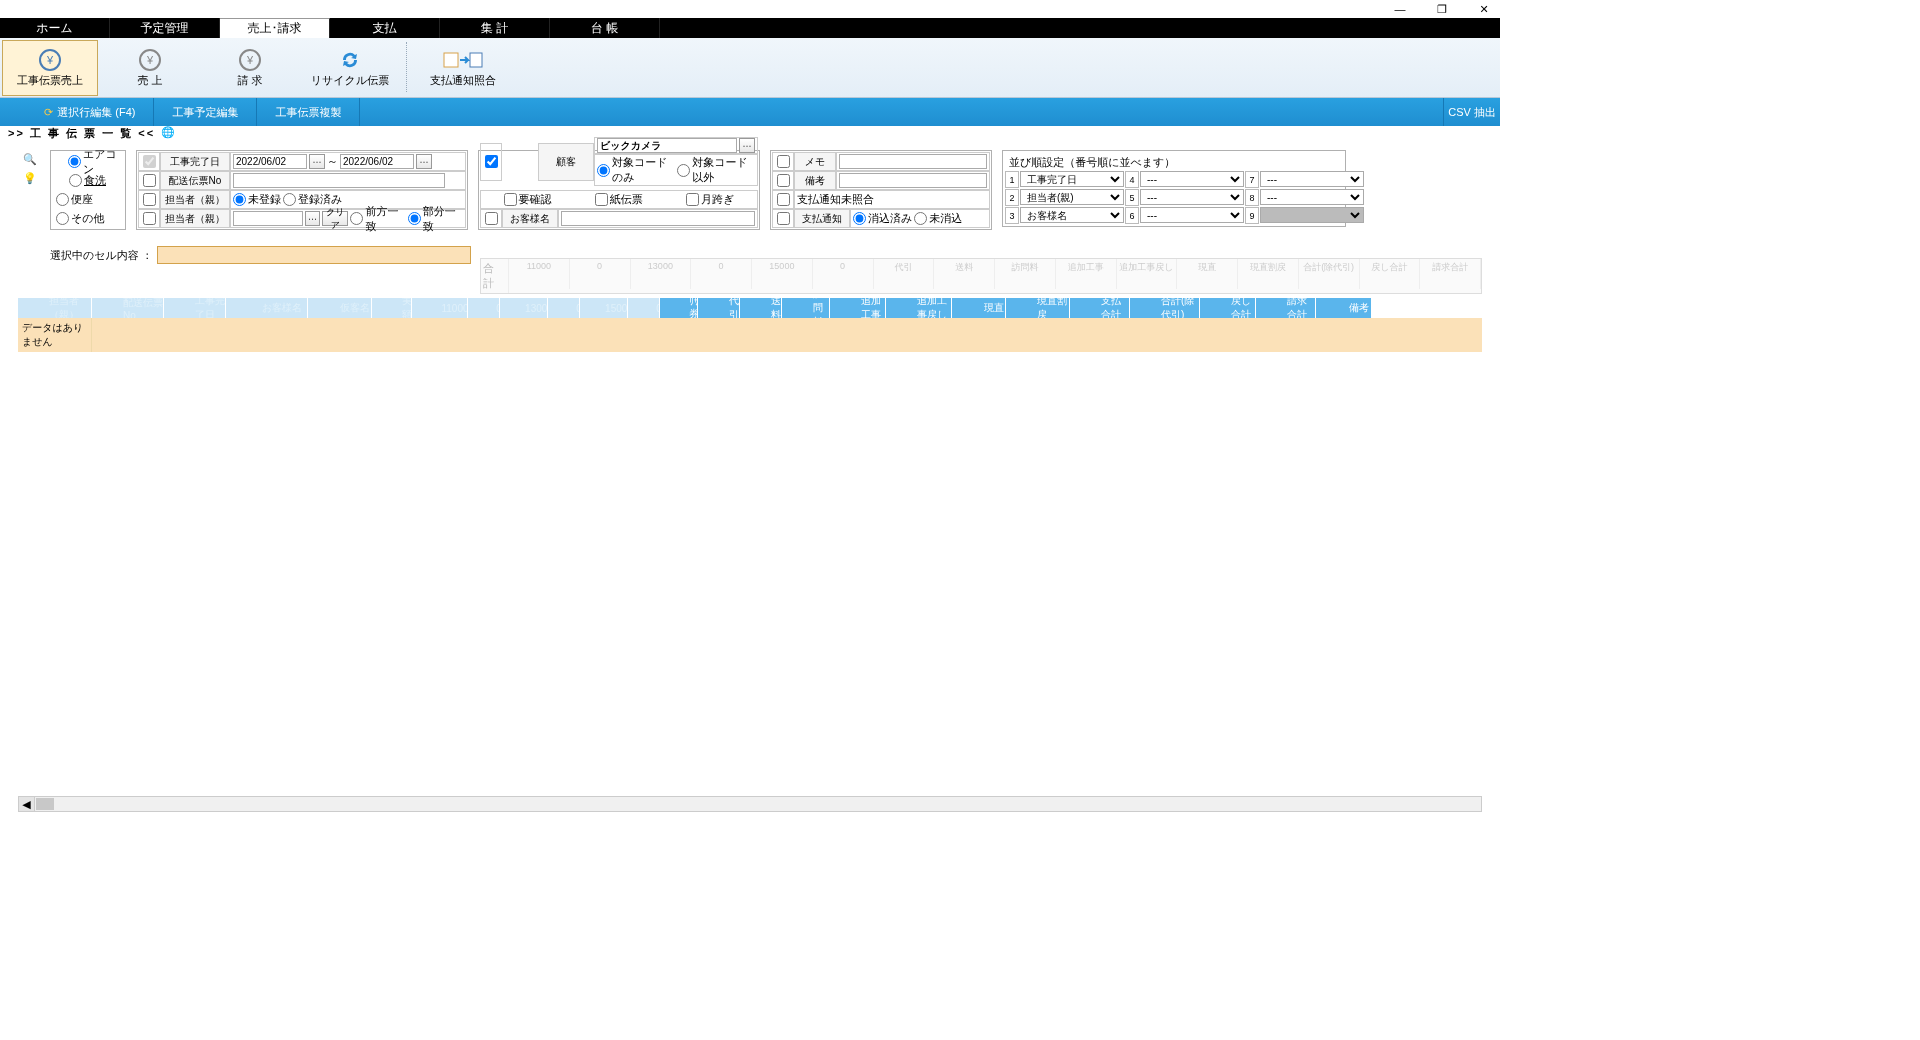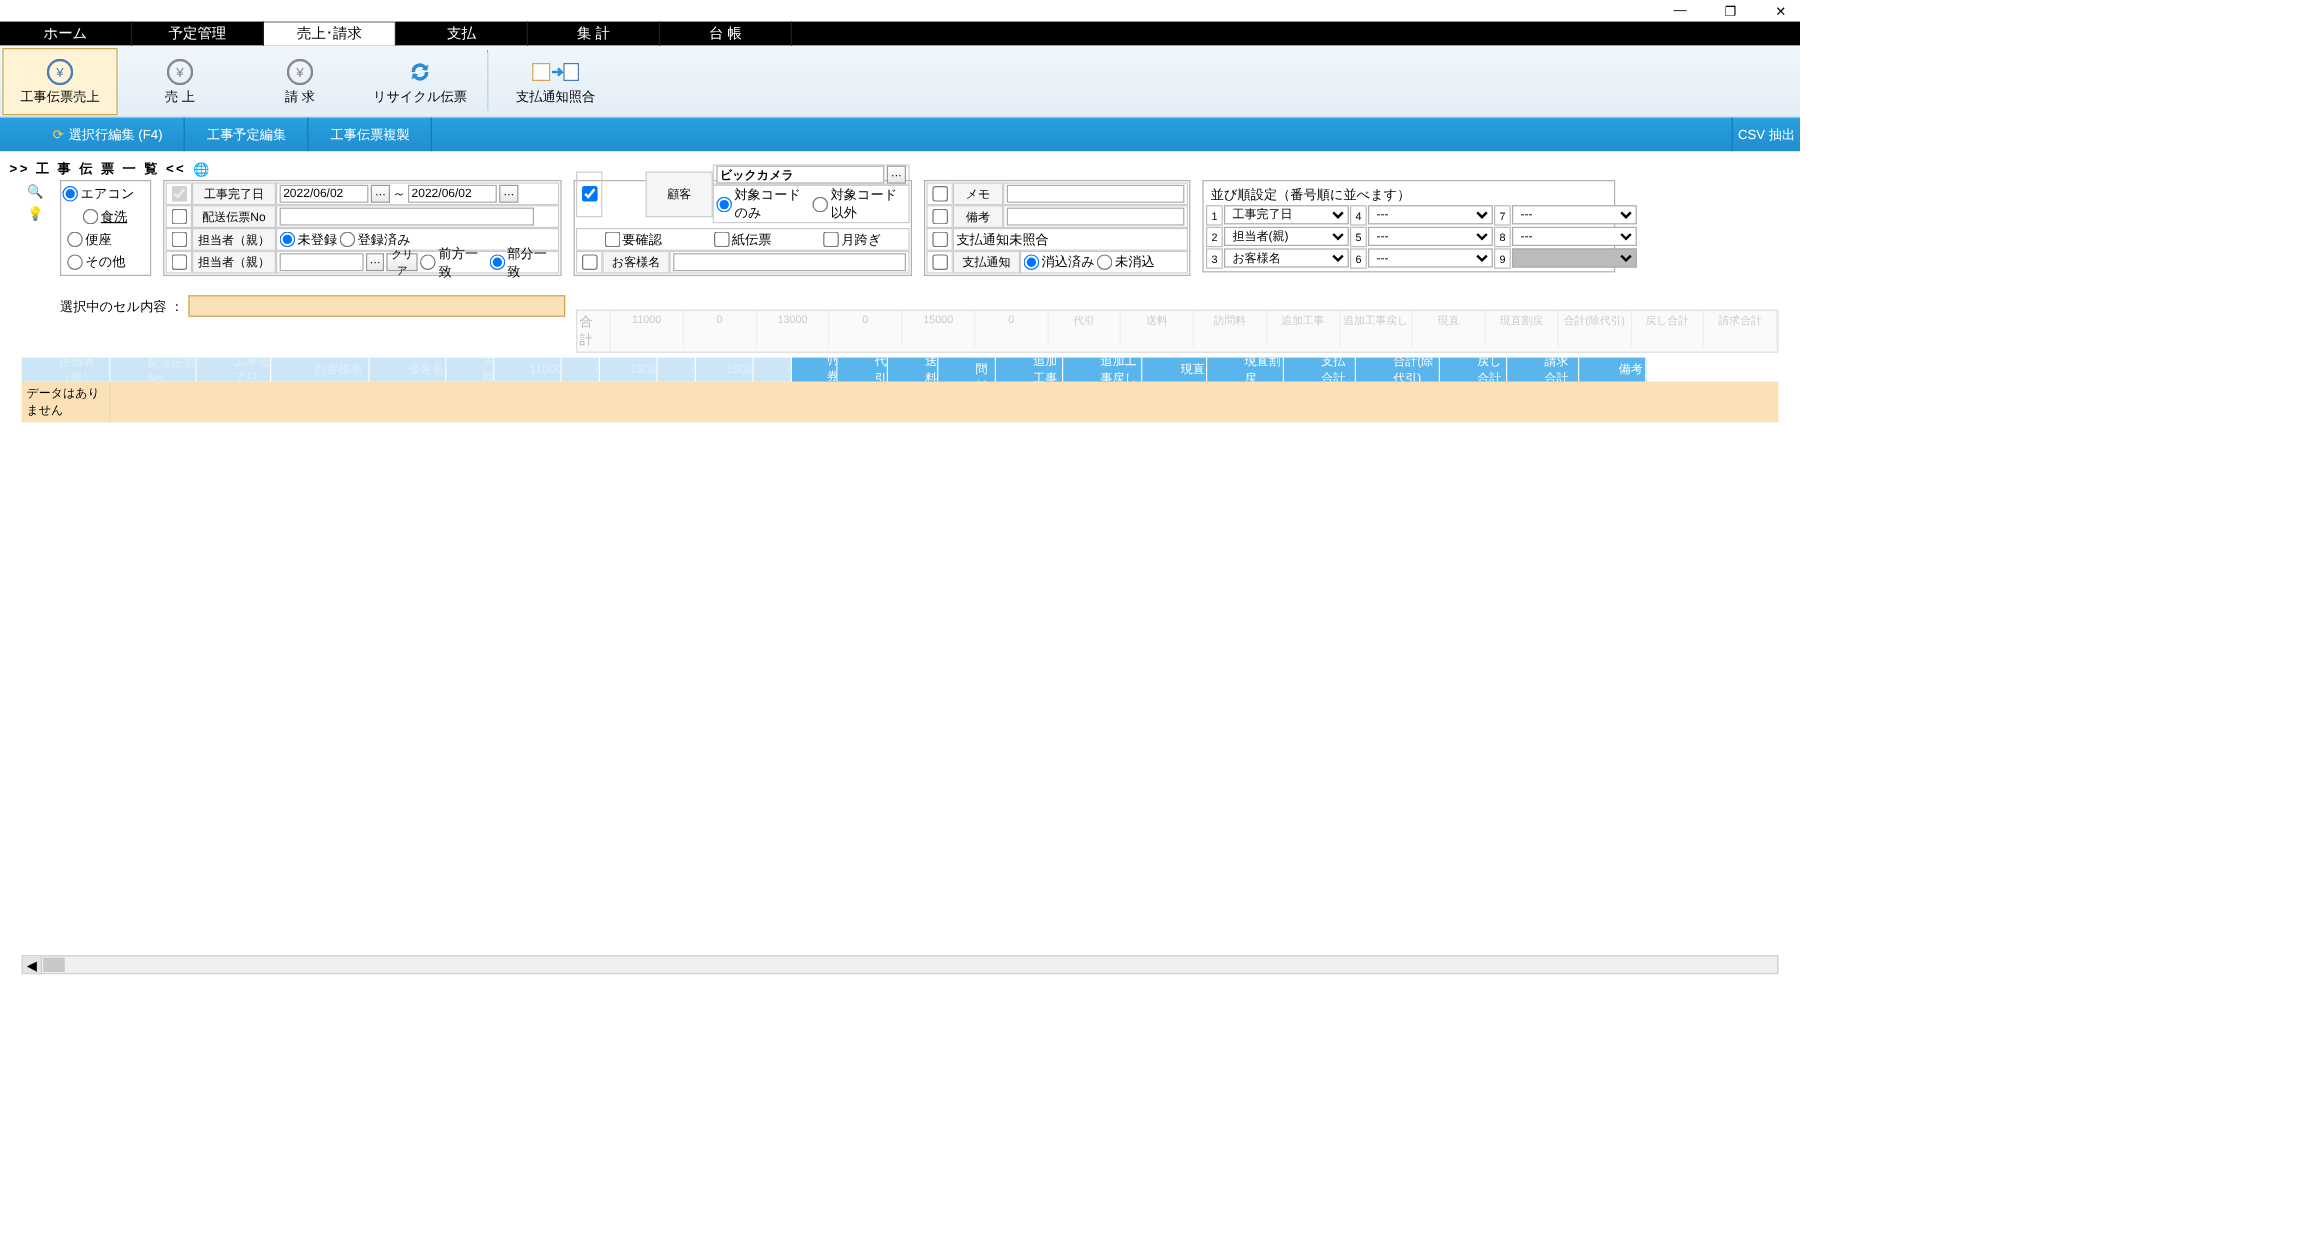--- a/index.html
+++ b/index.html
@@ -21,21 +21,21 @@
 .rbtn .ricon { width: 22px; height: 22px; display: flex; align-items: center; justify-content: center; }
 .rbtn .rlabel { font-size: 11px; }
 .ribbon-sep { width: 1px; height: 50px; margin: 4px 6px; border-left: 1px dotted #9ab; }
 
 
 .subtb { height: 28px; background: linear-gradient(#29a0e0, #1f8ed0); display: flex; align-items: center; color: #fff; position: relative; }
 .subtb .sitem { border-right: 1px solid #1678b5; padding: 0 18px; height: 100%; display: flex; align-items: center; gap: 4px; }
 .subtb .sright { position: absolute; right: 0; top: 0; height: 100%; display: flex; align-items: center; border-left: 1px solid #1678b5; padding: 0 4px; }
 
 
-.sechdr { height: 22px; display: flex; align-items: flex-end; padding: 0 8px; gap: 6px; font-weight: bold; letter-spacing: 2px; }
+.sechdr { height: 22px; display: flex; align-items: flex-start; padding: 0 8px; gap: 6px; font-weight: bold; letter-spacing: 2px; }
 .sechdr .globe { color: #2b8cd6; }
 
 
 .filters { display: flex; gap: 10px; padding: 2px 8px 4px 20px; align-items: flex-start; }
 .iconcol { width: 20px; display: flex; flex-direction: column; gap: 6px; padding-top: 3px; align-items: center; }
 
 .fgroup { border: 1px solid #b0b0b0; background: #fff; padding: 1px; }
 .frow { display: flex; align-items: center; height: 19px; }
 .fcell-check { width: 22px; display: flex; justify-content: center; border: 1px solid #ccc; height: 100%; align-items: center; }
 .fcell-label { width: 70px; border: 1px solid #ccc; height: 100%; display: flex; align-items: center; justify-content: center; background: #f5f5f5; font-size: 10px; }
@@ -167,21 +167,21 @@
 </div>
 
 <div class="filters">
   <div class="iconcol">
     <span style="color:#3a9a3a;">🔍</span>
     <span style="color:#d8b83a;">💡</span>
   </div>
 
   <div class="fgroup g1">
     <div class="frow">
-        <label class="radioitem" style="padding-left:0;align-items:center;">
+        <label class="radioitem" style="padding-left:16px;align-items:center;">
           <input type="radio" checked="" style="">
           <span>エアコン</span>
         </label>
       </div>
     <div class="frow">
         <label class="radioitem" style="padding-left:17px;text-decoration:underline;">
           <input type="radio" style="">
           <span>食洗</span>
         </label>
       </div>

